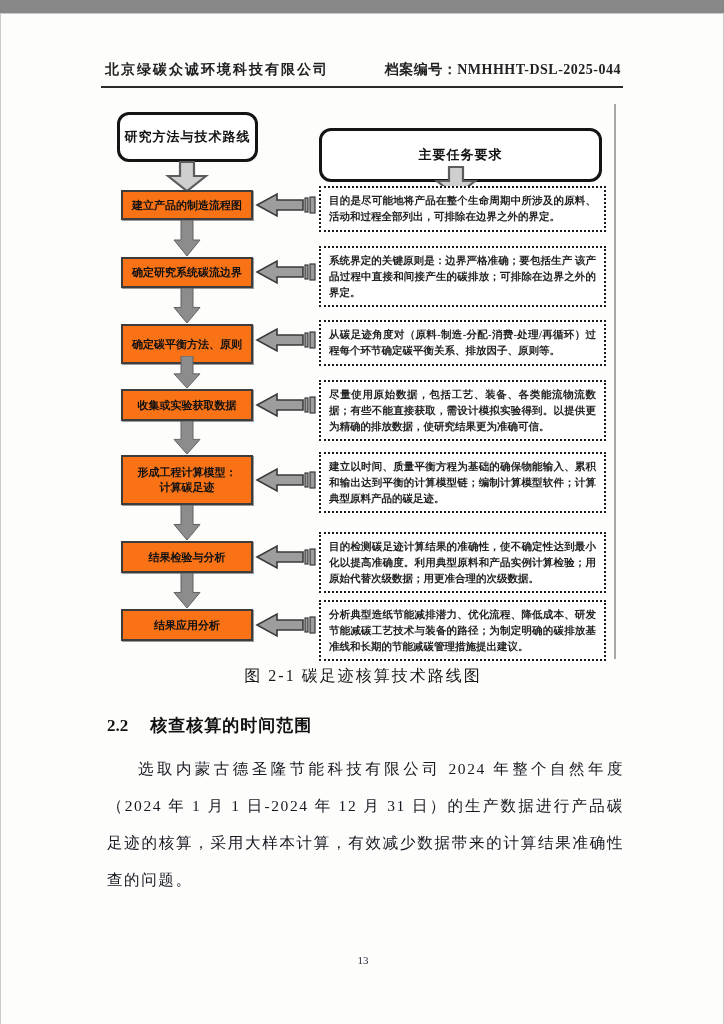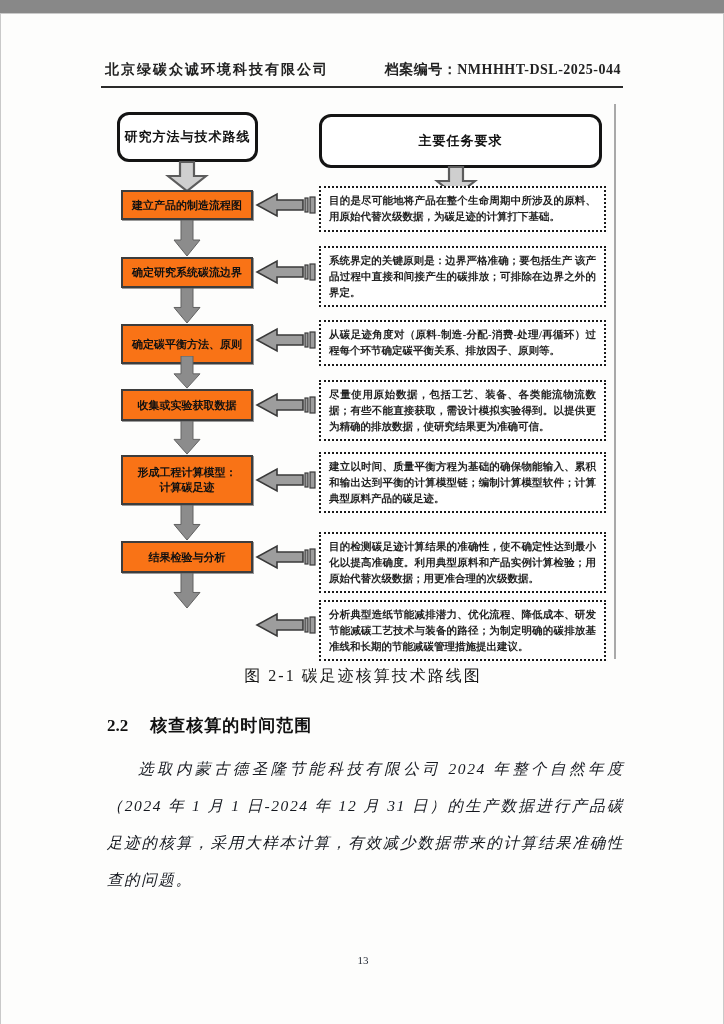--- a/index.html
+++ b/index.html
@@ -34,56 +34,57 @@
   .arrow{position:absolute;}
   .fig-right-edge{position:absolute;left:613px;top:90px;width:2px;height:555px;background:#a9a9a9;}
   .caption{position:absolute;left:0;top:652px;width:724px;text-align:center;
     font-size:16px;letter-spacing:2px;color:#1a1a1a;}
   
   .sec-head{position:absolute;left:106px;top:700px;font-size:17px;font-weight:bold;letter-spacing:1px;color:#111;}
   .sec-head .num{margin-right:22px;letter-spacing:0;}
   .para{
     position:absolute;left:106px;top:736px;width:517px;
     font-size:15.5px;line-height:37px;letter-spacing:1.6px;color:#15181f;
-    text-align:justify;text-indent:2em;font-style:italic;
+    text-align:justify;text-indent:2em;
   }
   .pageno{position:absolute;left:0;top:940px;width:724px;text-align:center;font-size:11px;color:#2a2f3a;}
 </style>
 </head>
 <body>
 
 <div class="page">
 
   <div class="hdr-company">北京绿碳众诚环境科技有限公司</div>
   <div class="hdr-file">档案编号：NMHHHT-DSL-2025-044</div>
   <div class="hdr-rule"></div>
 
   <div class="fig">
 
     <div class="round-box" style="left:116px;top:98px;width:141px;height:50px;">
       <span>研究方法与技术路线</span>
     </div>
-    <div class="round-box" style="left:318px;top:100px;width:283px;height:54px;">
+    <div class="round-box" style="left:318px;top:114px;width:283px;height:54px;">
       <span>主要任务要求</span>
     </div>
 
     <svg class="arrow" style="left:164px;top:147px;" width="44" height="32" viewBox="0 0 44 32">
       <path d="M15 1 L29 1 L29 15 L41 15 L22 30 L3 15 L15 15 Z" fill="#cfcfcf" stroke="#5c5c5c" stroke-width="2.2"></path>
     </svg>
     <svg class="arrow" style="left:433px;top:152px;" width="44" height="32" viewBox="0 0 44 32">
       <path d="M15 1 L29 1 L29 15 L41 15 L22 30 L3 15 L15 15 Z" fill="#cfcfcf" stroke="#5c5c5c" stroke-width="2.2"></path>
     </svg>
 
     <div class="flow-box" style="top:176px;height:30px;"><span>建立产品的制造流程图</span></div>
     <div class="flow-box" style="top:243px;height:31px;"><span>确定研究系统碳流边界</span></div>
     <div class="flow-box" style="top:310px;height:40px;"><span>确定碳平衡方法、原则</span></div>
     <div class="flow-box" style="top:375px;height:32px;"><span>收集或实验获取数据</span></div>
     <div class="flow-box" style="top:441px;height:50px;"><span>形成工程计算模型：
 计算碳足迹</span></div>
     <div class="flow-box" style="top:527px;height:32px;"><span>结果检验与分析</span></div>
+    <div class="flow-box" style="top:595px;height:32px;"><span>结果应用分析</span></div>
 
     <svg class="arrow" style="left:172px;top:206px;" width="28" height="37" viewBox="0 0 28 37" preserveAspectRatio="none">
       <path d="M8 0 L20 0 L20 20 L27 20 L14 36 L1 20 L8 20 Z" fill="#8c8c8c" stroke="#606060" stroke-width="1"></path>
     </svg>
     <svg class="arrow" style="left:172px;top:274px;" width="28" height="36" viewBox="0 0 28 37" preserveAspectRatio="none">
       <path d="M8 0 L20 0 L20 20 L27 20 L14 36 L1 20 L8 20 Z" fill="#8c8c8c" stroke="#606060" stroke-width="1"></path>
     </svg>
     <svg class="arrow" style="left:172px;top:342px;" width="28" height="33" viewBox="0 0 28 37" preserveAspectRatio="none">
       <path d="M8 0 L20 0 L20 20 L27 20 L14 36 L1 20 L8 20 Z" fill="#8c8c8c" stroke="#606060" stroke-width="1"></path>
     </svg>
@@ -126,21 +127,21 @@
       <path d="M22 2 L22 8 L48 8 L48 18 L22 18 L22 24 L2 13 Z" fill="#9d9d9d" stroke="#3a3a3a" stroke-width="1.6"></path>
       <rect x="50" y="6" width="3" height="14" fill="#9d9d9d" stroke="#3a3a3a" stroke-width="1.2"></rect>
       <rect x="55" y="5" width="5" height="16" fill="#9d9d9d" stroke="#3a3a3a" stroke-width="1.2"></rect>
     </svg>
     <svg class="arrow" style="left:254px;top:598px;" width="62" height="26" viewBox="0 0 62 26">
       <path d="M22 2 L22 8 L48 8 L48 18 L22 18 L22 24 L2 13 Z" fill="#9d9d9d" stroke="#3a3a3a" stroke-width="1.6"></path>
       <rect x="50" y="6" width="3" height="14" fill="#9d9d9d" stroke="#3a3a3a" stroke-width="1.2"></rect>
       <rect x="55" y="5" width="5" height="16" fill="#9d9d9d" stroke="#3a3a3a" stroke-width="1.2"></rect>
     </svg>
 
-    <div class="task-box" style="top:172px;min-height:44px;"><span>目的是尽可能地将产品在整个生命周期中所涉及的原料、用原始代替次级数据，为碳足迹的计算打下基础。</span></div>
+    <div class="task-box" style="top:172px;min-height:44px;"><span>目的是尽可能地将产品在整个生命周期中所涉及的原料、活动和过程全部列出，可排除在边界之外的界定。</span></div>
     <div class="task-box" style="top:232px;min-height:54px;"><span>系统界定的关键原则是：边界严格准确；要包括生产 该产品过程中直接和间接产生的碳排放；可排除在边界之外的界定。</span></div>
     <div class="task-box" style="top:306px;min-height:44px;"><span>从碳足迹角度对（原料-制造-分配-消费-处理/再循环）过程每个环节确定碳平衡关系、排放因子、原则等。</span></div>
     <div class="task-box" style="top:366px;min-height:54px;"><span>尽量使用原始数据，包括工艺、装备、各类能流物流数据；有些不能直接获取，需设计模拟实验得到。以提供更为精确的排放数据，使研究结果更为准确可信。</span></div>
     <div class="task-box" style="top:438px;min-height:57px;"><span>建立以时间、质量平衡方程为基础的确保物能输入、累积和输出达到平衡的计算模型链；编制计算模型软件；计算典型原料产品的碳足迹。</span></div>
     <div class="task-box" style="top:518px;min-height:55px;"><span>目的检测碳足迹计算结果的准确性，使不确定性达到最小化以提高准确度。利用典型原料和产品实例计算检验；用原始代替次级数据；用更准合理的次级数据。</span></div>
     <div class="task-box" style="top:586px;min-height:55px;"><span>分析典型造纸节能减排潜力、优化流程、降低成本、研发节能减碳工艺技术与装备的路径；为制定明确的碳排放基准线和长期的节能减碳管理措施提出建议。</span></div>
 
     <div class="fig-right-edge"></div>
 
     <div class="caption">图 2-1  碳足迹核算技术路线图</div>

